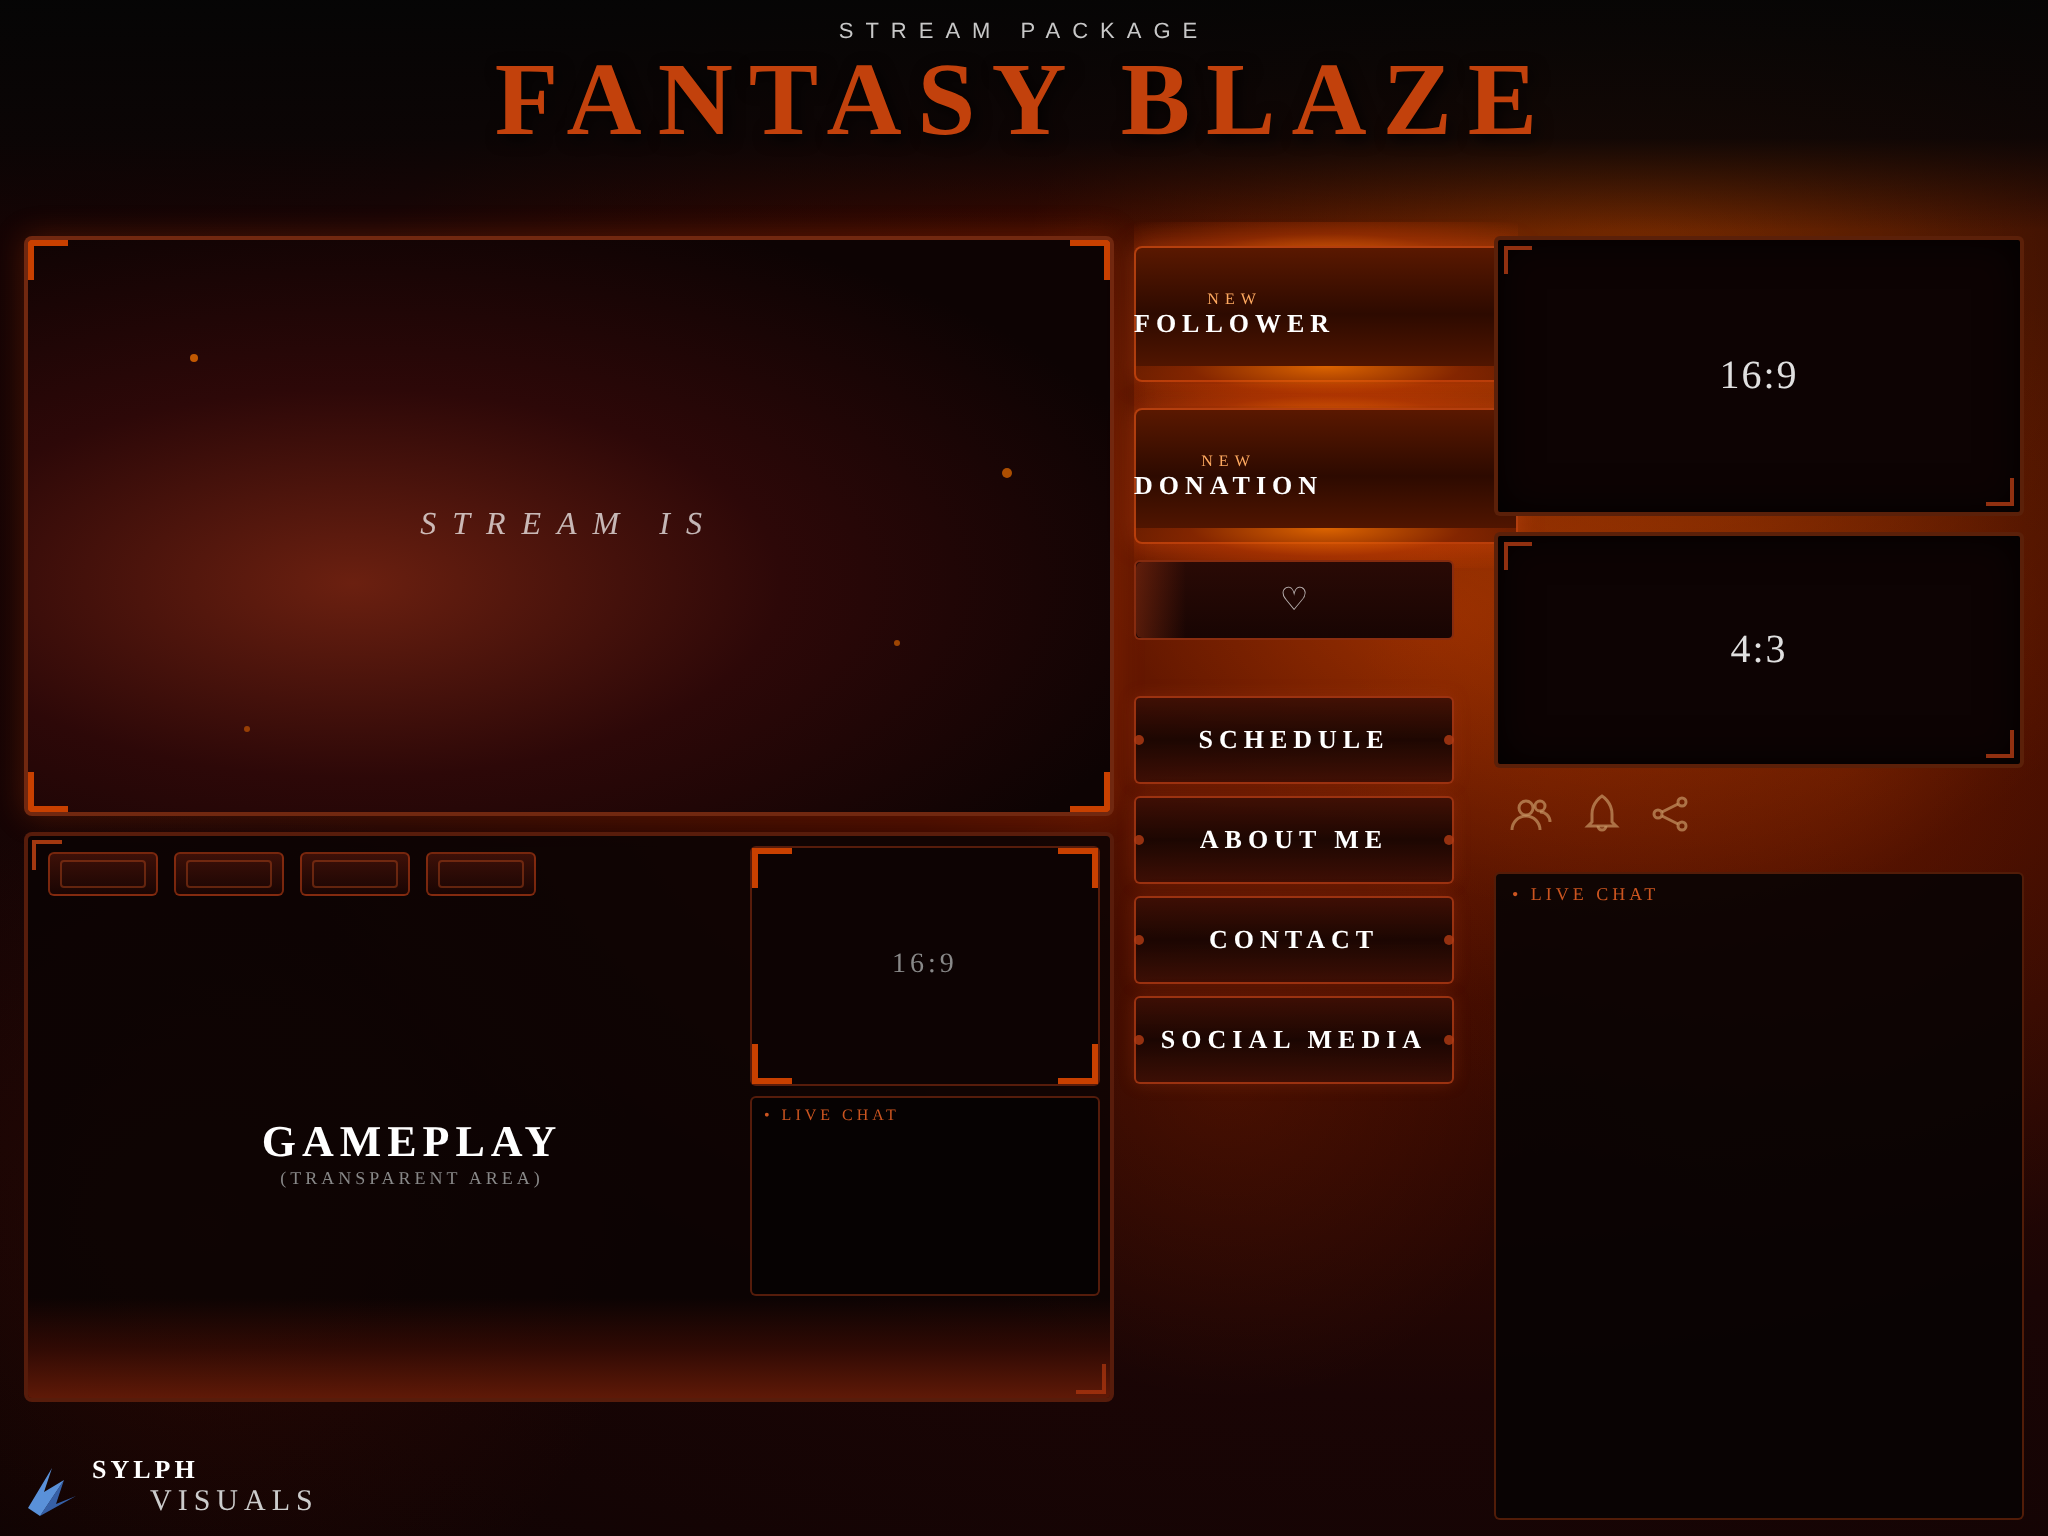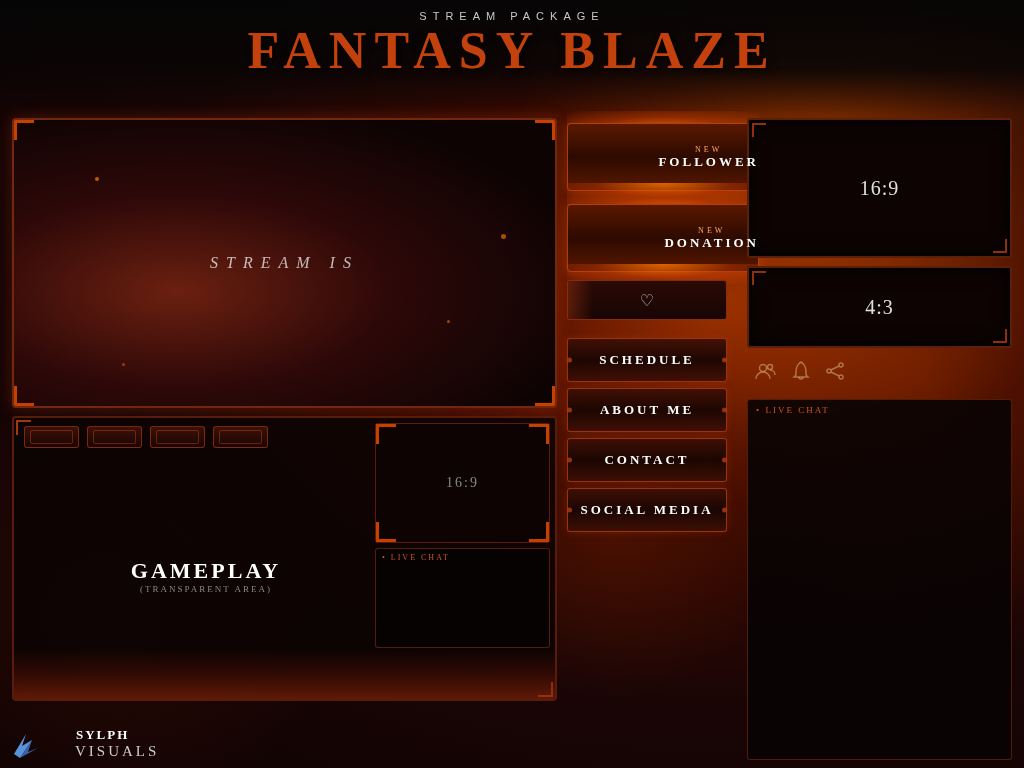--- a/index.html
+++ b/index.html
@@ -282,21 +282,21 @@
       gap: 5px;
       margin-top: 5px;
     }
 
     .badge-item {
       width: 192px;
       height: 68px;
       position: relative;
       display: flex;
       align-items: center;
-      justify-content: flex-end;
+      justify-content: flex-start;
     }
 
     .badge-bg {
       position: absolute;
       inset: 0;
       background: linear-gradient(180deg, #5a1800 0%, #2d0a00 50%, #5a1800 100%);
       border-radius: 4px;
       border: 1px solid rgba(220,80,20,0.7);
       box-shadow: 0 0 12px rgba(220,80,20,0.4);
     }
@@ -338,21 +338,21 @@
       letter-spacing: 3px;
       text-transform: uppercase;
       font-weight: 700;
     }
 
     
     .nav-buttons {
       display: flex;
       flex-direction: column;
       gap: 6px;
-      margin-top: 10px;
+      margin-top: 20px;
     }
 
     .heart-button {
       width: 160px;
       height: 40px;
       background: linear-gradient(180deg, #2a0a05 0%, #180503 100%);
       border: 1px solid rgba(180,60,20,0.7);
       border-radius: 3px;
       display: flex;
       align-items: center;
@@ -464,21 +464,21 @@
       border-right: 2px solid rgba(180,60,20,0.8);
     }
 
     .ar-16-9 {
       width: 100%;
       height: 140px;
     }
 
     .ar-4-3 {
       width: 100%;
-      height: 82px;
+      height: 118px;
     }
 
     
     .social-icons {
       display: flex;
       gap: 15px;
       padding: 5px 8px;
       align-items: center;
     }
 
@@ -512,21 +512,20 @@
 
     
     .logo-area {
       position: absolute;
       bottom: 8px;
       left: 12px;
       z-index: 10;
       display: flex;
       align-items: center;
       gap: 6px;
-      text-align: center;
     }
 
     .logo-wing {
       width: 28px;
       height: 28px;
       position: relative;
     }
 
     .logo-text {
       display: flex;

